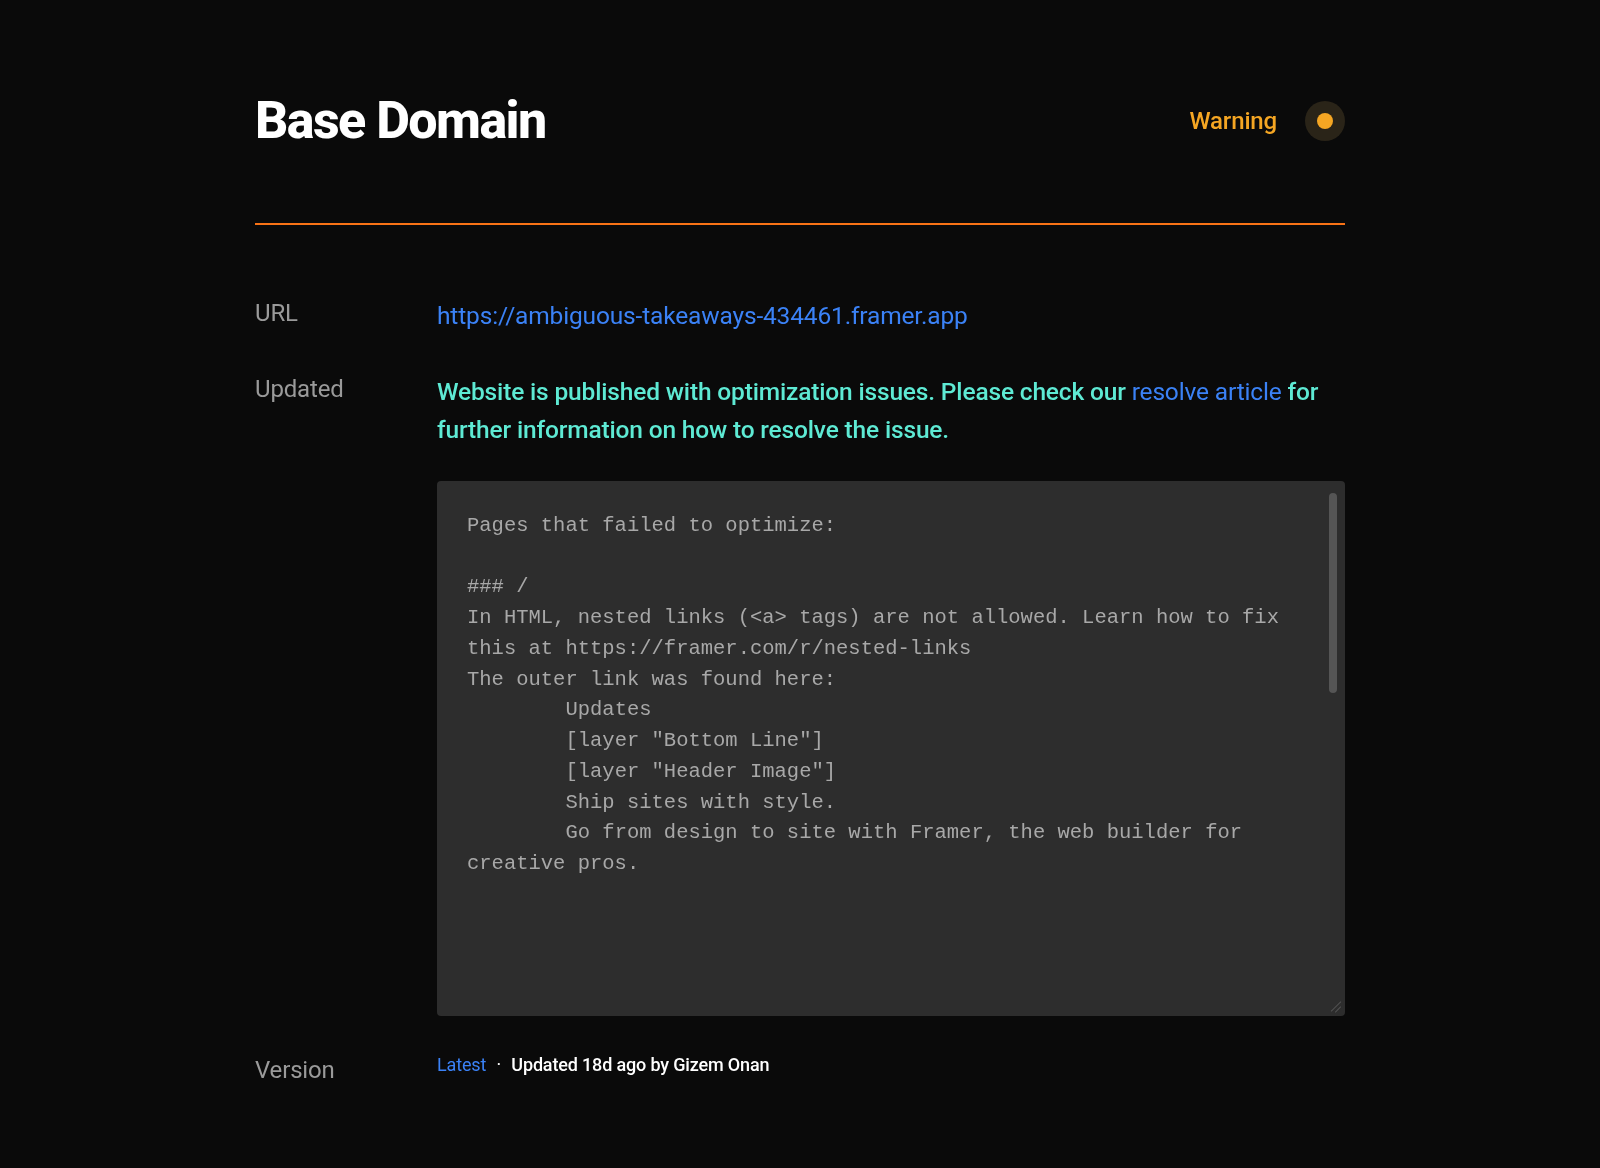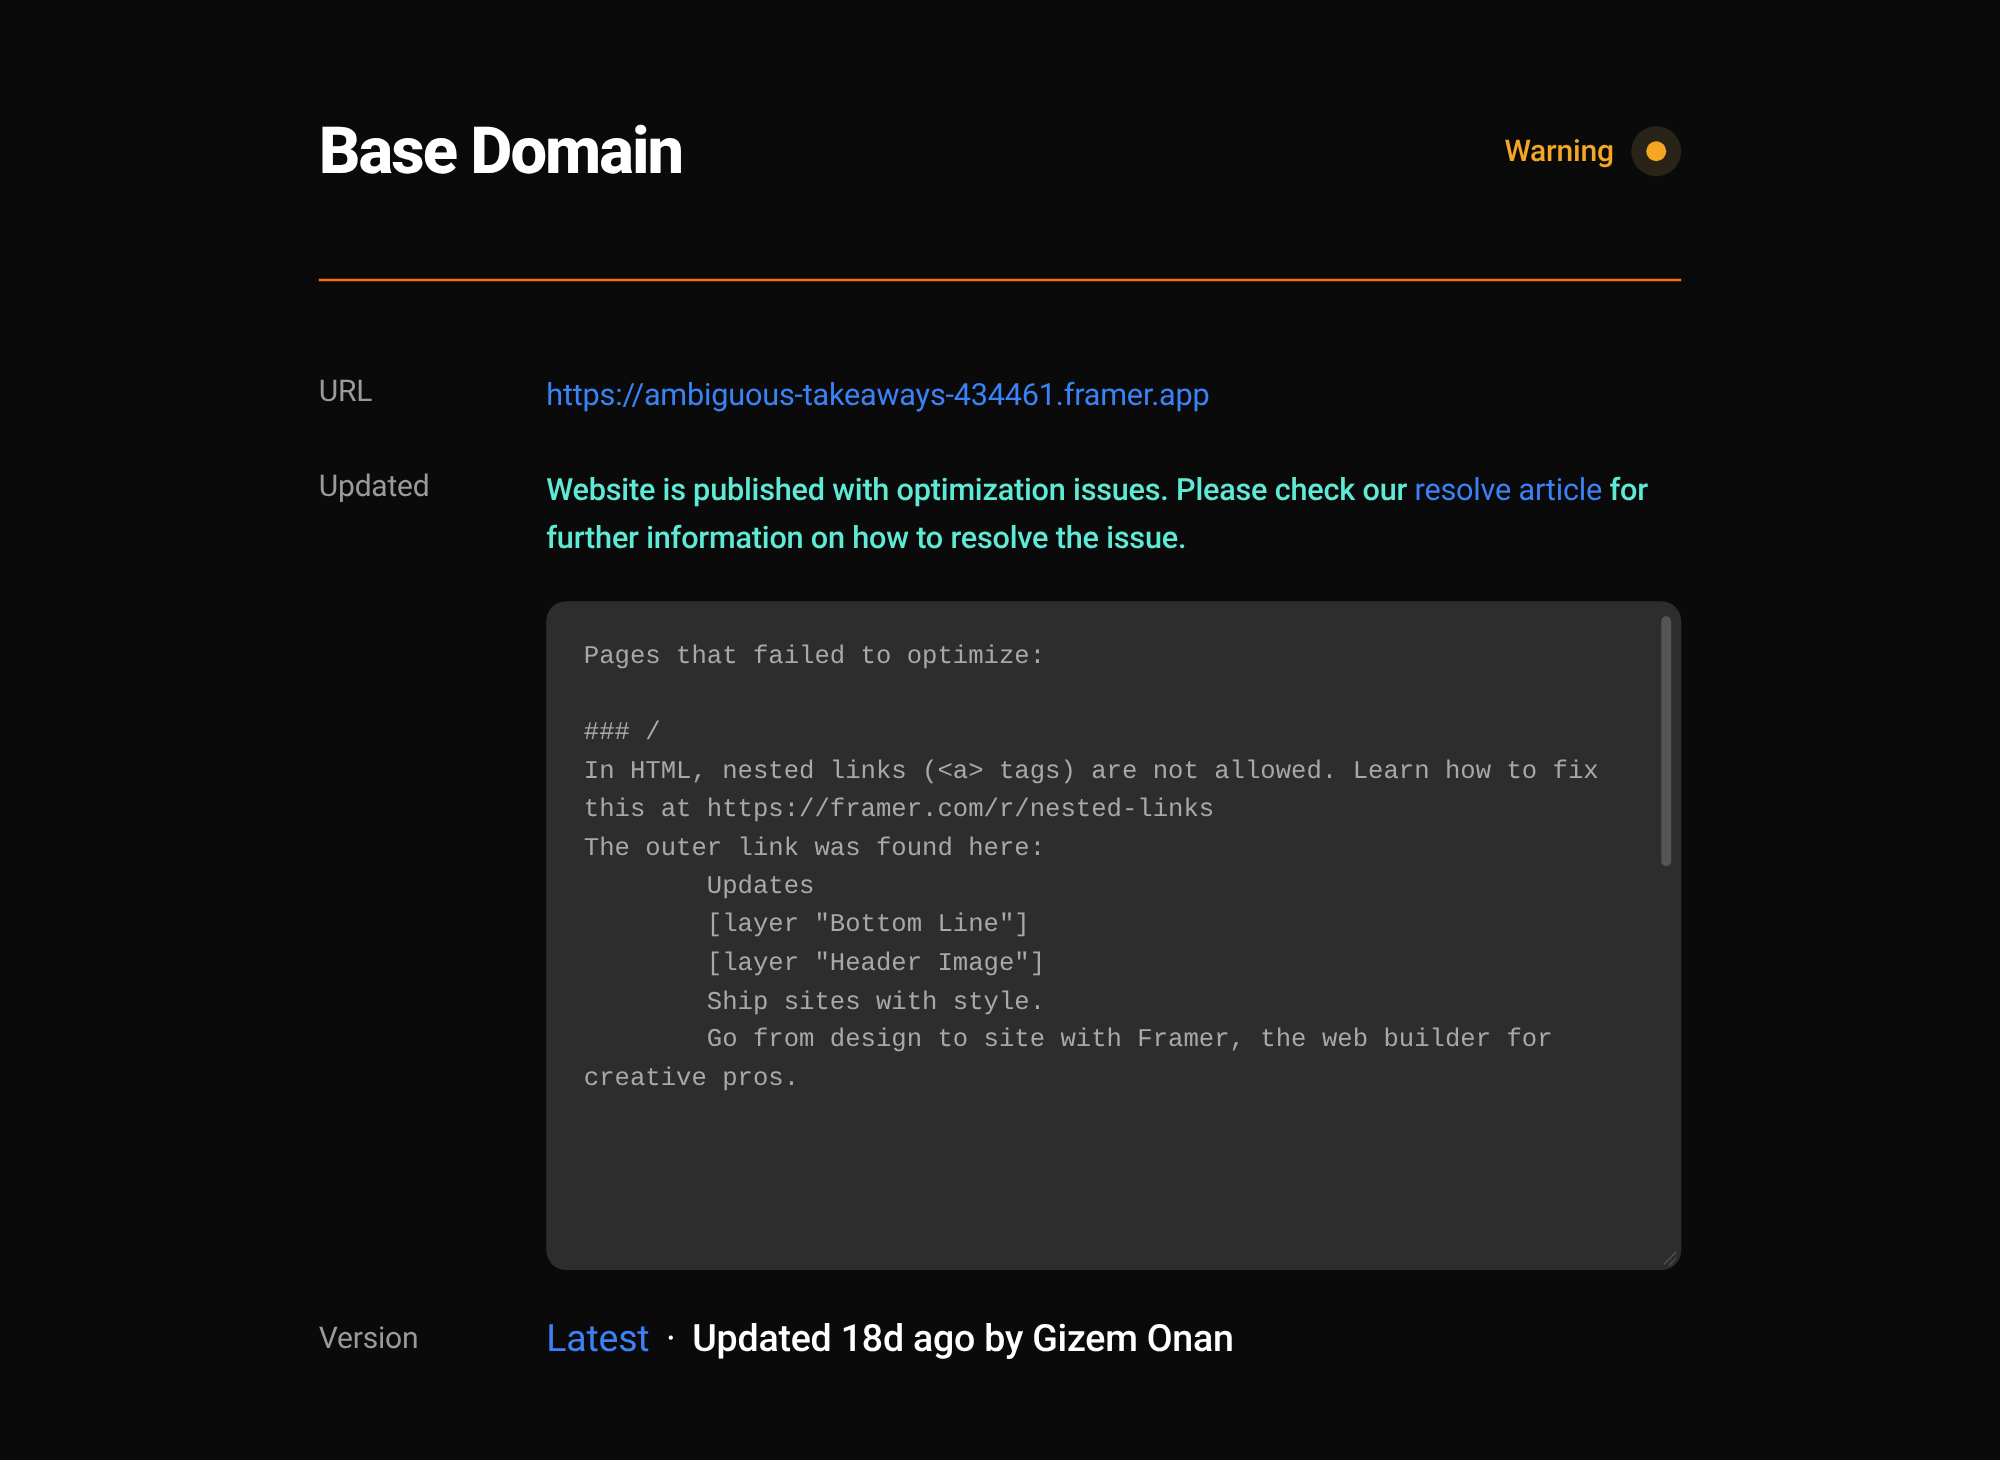--- a/index.html
+++ b/index.html
@@ -30,21 +30,21 @@
   }
   .page-title {
     font-size: 52px;
     font-weight: 800;
     letter-spacing: -0.03em;
     color: #ffffff;
   }
   .badge {
     display: flex;
     align-items: center;
-    gap: 14px;
+    gap: 28px;
   }
   .badge-text {
     color: #f5a623;
     font-size: 24px;
     font-weight: 500;
   }
   .badge-dot-wrap {
     width: 40px;
     height: 40px;
     border-radius: 50%;
@@ -86,21 +86,21 @@
     text-decoration: none;
     font-weight: 400;
   }
   .status-text {
     color: #5eead4;
     font-weight: 500;
   }
   .code-block {
     margin-top: 32px;
     background: #2d2d2d;
-    border-radius: 16px;
+    border-radius: 4px;
     padding: 30px 30px;
     font-family: "SF Mono", "Monaco", "Menlo", "Consolas", "Courier New", monospace;
     font-size: 20.5px;
     line-height: 1.5;
     color: #a8a8a8;
     white-space: pre-wrap;
     position: relative;
     height: 535px;
     overflow: hidden;
     letter-spacing: 0;
@@ -138,21 +138,21 @@
   .code-resize::after {
     width: 8px;
     bottom: 2px;
     right: -1px;
   }
   .version-row {
     display: flex;
     margin-top: 24px;
   }
   .version-value {
-    font-size: 30px;
+    font-size: 18px;
     color: #ffffff;
   }
   .version-separator {
     color: #ffffff;
     margin: 0 6px;
   }
   .version-meta {
     color: #ffffff;
     font-weight: 500;
   }

